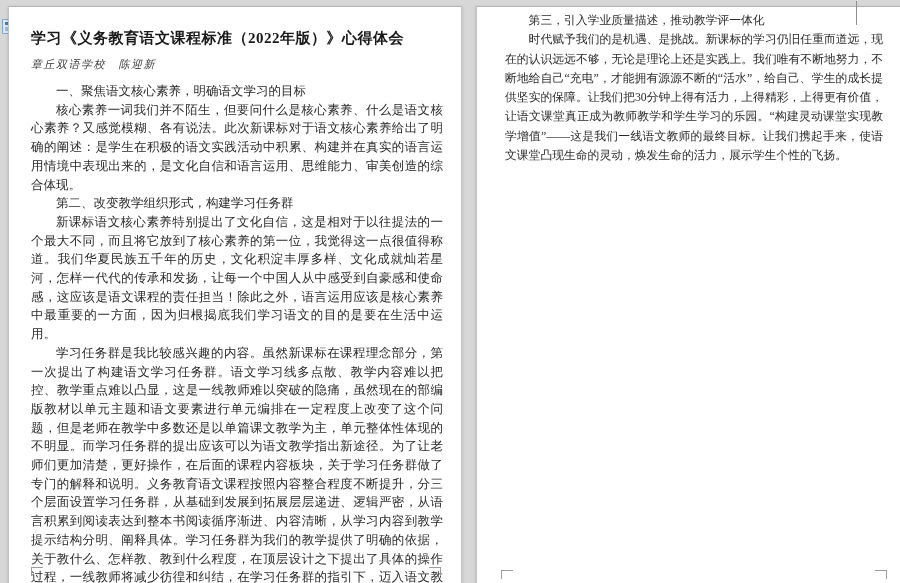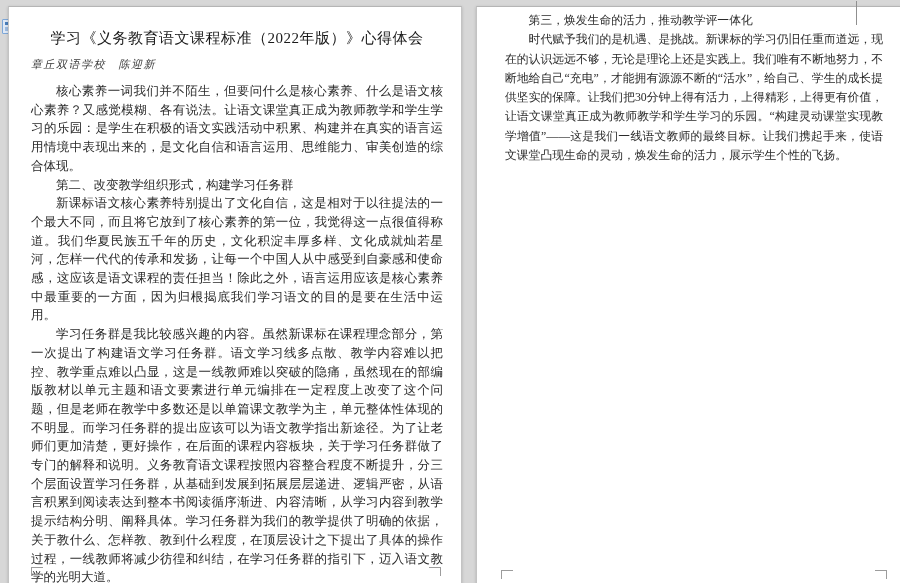--- a/index.html
+++ b/index.html
@@ -9,21 +9,21 @@
     font-family:"Liberation Serif","DejaVu Serif",serif;
   }
   .page{
     position:absolute;top:6px;background:#ffffff;box-sizing:border-box;
     border:1px solid #c3c3c3;border-top-color:#b5b5b5;
     box-shadow:0 1px 3px rgba(0,0,0,0.18);
   }
   .page1{left:8px;width:454px;height:640px;padding:12px 18px 0 22px;}
   .page2{left:476px;width:430px;height:640px;padding:4px 22px 0 28px;}
   .title{
-    font-size:15px;font-weight:normal;text-align:center;color:#1a1a1a;
+    font-size:15px;font-weight:bold;color:#1a1a1a;
     margin:10px 0 9px 0;letter-spacing:0.5px;
   }
   .author{
     font-size:11px;font-style:italic;text-align:left;color:#3a3a3a;
     margin:0 0 10px 0;letter-spacing:1.5px;
   }
   .page p{
     margin:0;text-align:justify;text-indent:2em;color:#2a2a2a;
   }
   .page1 p{font-size:12.5px;line-height:18.7px;}
@@ -62,29 +62,30 @@
 <div class="canvas">
 
   <div class="paste-btn">
     <span class="clip-icon"></span>
     <span class="caret">▾</span>
   </div>
 
   <div class="page page1">
     <h1 class="title">学习《义务教育语文课程标准（2022年版）》心得体会</h1>
     <div class="author">章丘双语学校　陈迎新</div>
-    <p>核心素养一词我们并不陌生，但要问什么是核心素养、什么是语文核心素养？又感觉模糊、各有说法。让语文课堂真正成为教师教学和学生学习的乐园：是学生在积极的语文实践活动中积累、构建并在真实的语言运用情境中表现出来的，是文化自信和语言运用、思维能力、审美创造的综合体现。</p>
+    <p>一、聚焦语文核心素养，明确语文学习的目标</p>
+    <p>核心素养一词我们并不陌生，但要问什么是核心素养、什么是语文核心素养？又感觉模糊、各有说法。此次新课标对于语文核心素养给出了明确的阐述：是学生在积极的语文实践活动中积累、构建并在真实的语言运用情境中表现出来的，是文化自信和语言运用、思维能力、审美创造的综合体现。</p>
     <p>第二、改变教学组织形式，构建学习任务群</p>
     <p>新课标语文核心素养特别提出了文化自信，这是相对于以往提法的一个最大不同，而且将它放到了核心素养的第一位，我觉得这一点很值得称道。我们华夏民族五千年的历史，文化积淀丰厚多样、文化成就灿若星河，怎样一代代的传承和发扬，让每一个中国人从中感受到自豪感和使命感，这应该是语文课程的责任担当！除此之外，语言运用应该是核心素养中最重要的一方面，因为归根揭底我们学习语文的目的是要在生活中运用。</p>
     <p>学习任务群是我比较感兴趣的内容。虽然新课标在课程理念部分，第一次提出了构建语文学习任务群。语文学习线多点散、教学内容难以把控、教学重点难以凸显，这是一线教师难以突破的隐痛，虽然现在的部编版教材以单元主题和语文要素进行单元编排在一定程度上改变了这个问题，但是老师在教学中多数还是以单篇课文教学为主，单元整体性体现的不明显。而学习任务群的提出应该可以为语文教学指出新途径。为了让老师们更加清楚，更好操作，在后面的课程内容板块，关于学习任务群做了专门的解释和说明。义务教育语文课程按照内容整合程度不断提升，分三个层面设置学习任务群，从基础到发展到拓展层层递进、逻辑严密，从语言积累到阅读表达到整本书阅读循序渐进、内容清晰，从学习内容到教学提示结构分明、阐释具体。学习任务群为我们的教学提供了明确的依据，关于教什么、怎样教、教到什么程度，在顶层设计之下提出了具体的操作过程，一线教师将减少彷徨和纠结，在学习任务群的指引下，迈入语文教学的光明大道。</p>
     <div class="mark tl" style="left:22px;top:560px;"></div>
     <div class="mark tr" style="left:420px;top:560px;"></div>
   </div>
 
   <div class="page page2">
-    <p>第三，焕发生命的活力，推动教学评一体化</p>
+    <p>第三，引入学业质量描述，推动教学评一体化</p>
     <p>时代赋予我们的是机遇、是挑战。新课标的学习仍旧任重而道远，现在的认识远远不够，无论是理论上还是实践上。我们唯有不断地努力，不断地给自己“充电”，才能拥有源源不断的“活水”，给自己、学生的成长提供坚实的保障。让我们把30分钟上得有活力，上得精彩，上得更有价值，让语文课堂真正成为教师教学和学生学习的乐园。“构建灵动课堂实现教学增值”——这是我们一线语文教师的最终目标。让我们携起手来，使语文课堂凸现生命的灵动，焕发生命的活力，展示学生个性的飞扬。</p>
     <div class="mark tl" style="left:24px;top:563px;"></div>
     <div class="mark tr" style="left:398px;top:563px;"></div>
     <div class="vtick" style="left:379px;top:-6px;height:24px;"></div>
   </div>
 
 </div>
 
 </body></html>

